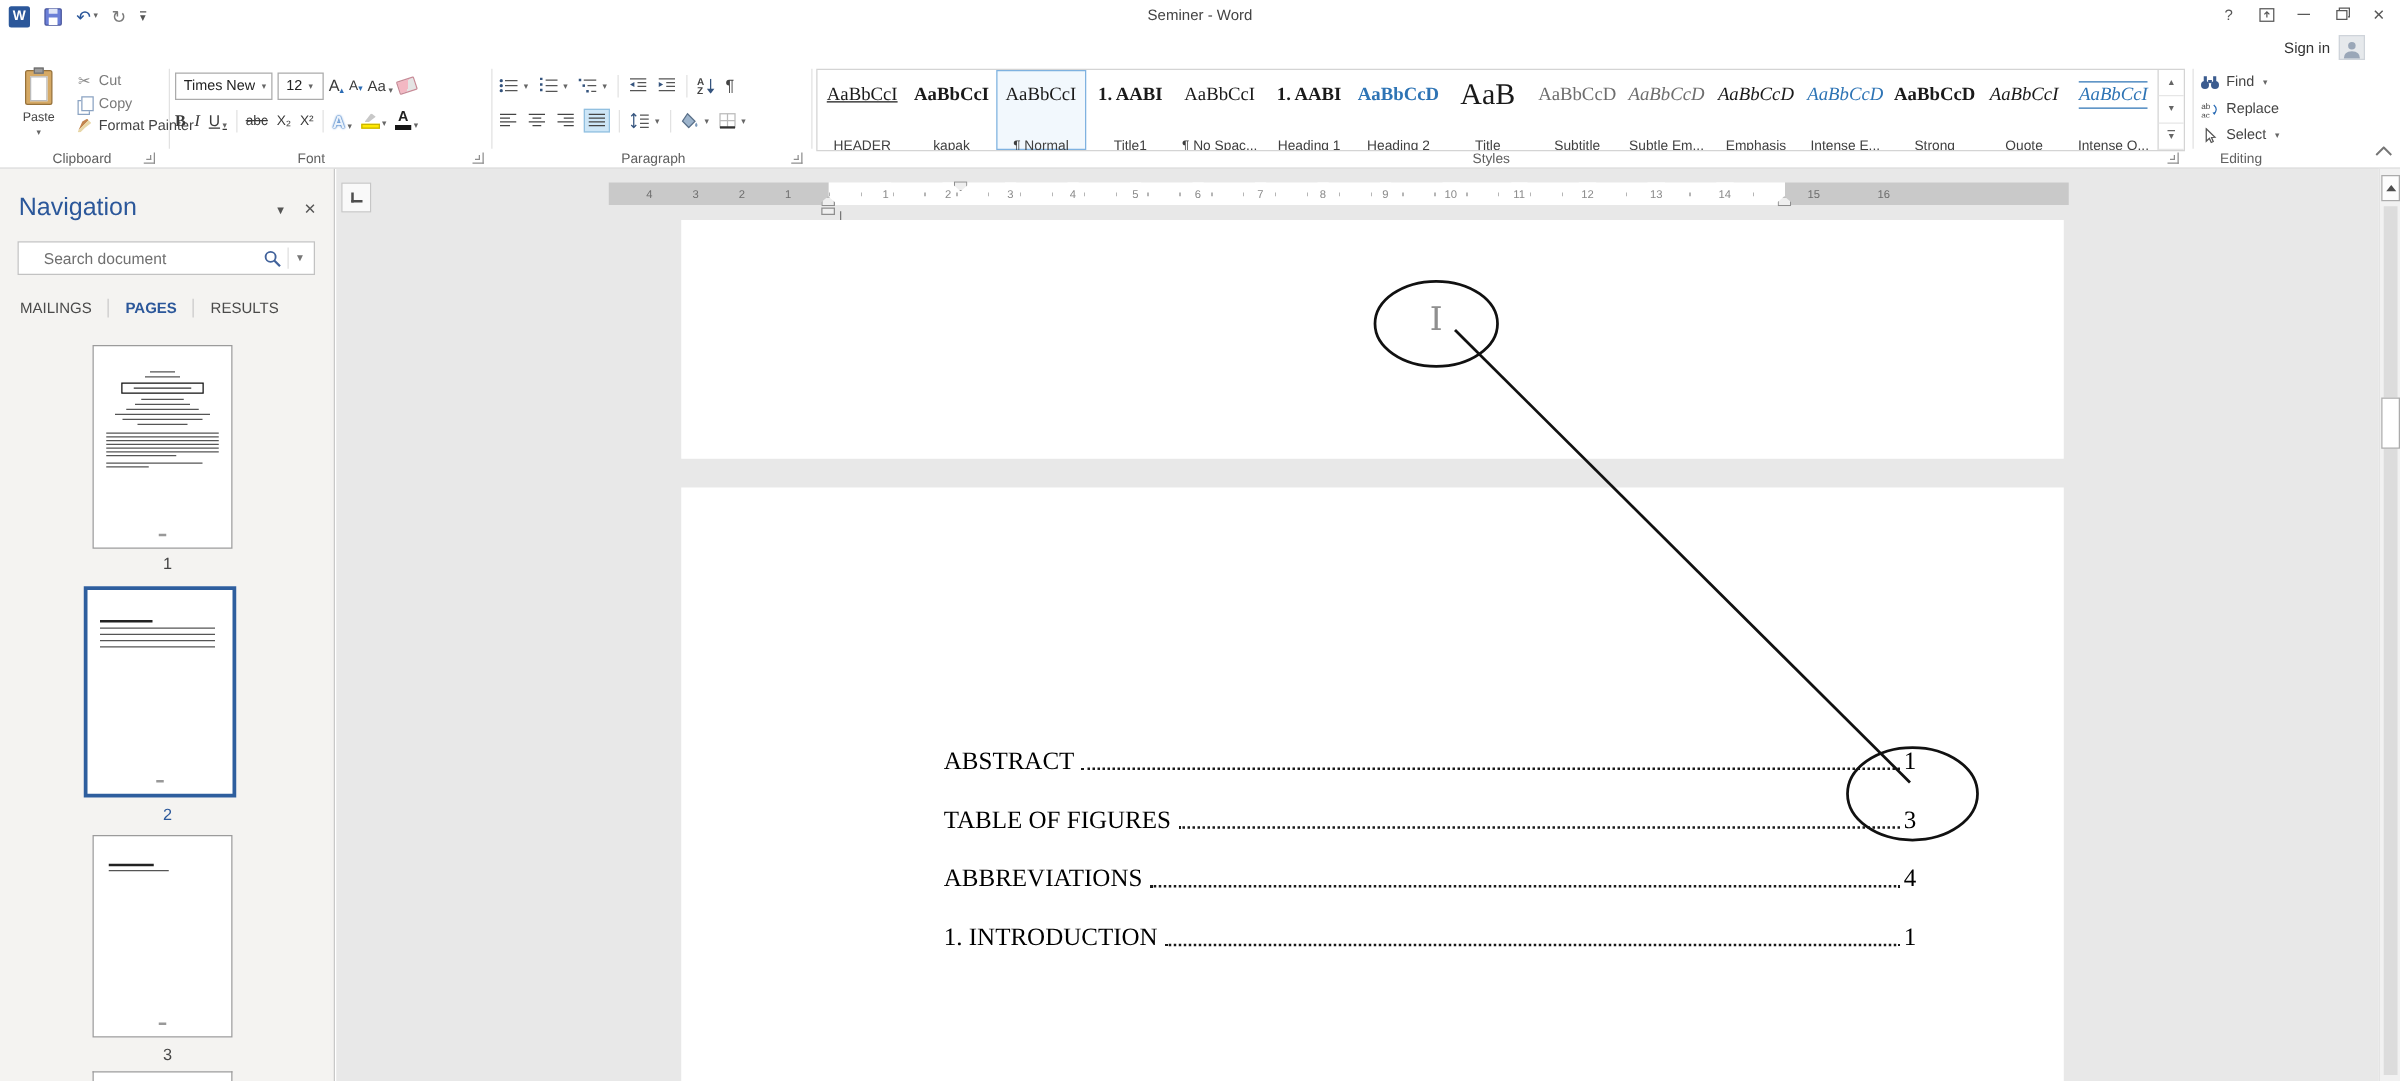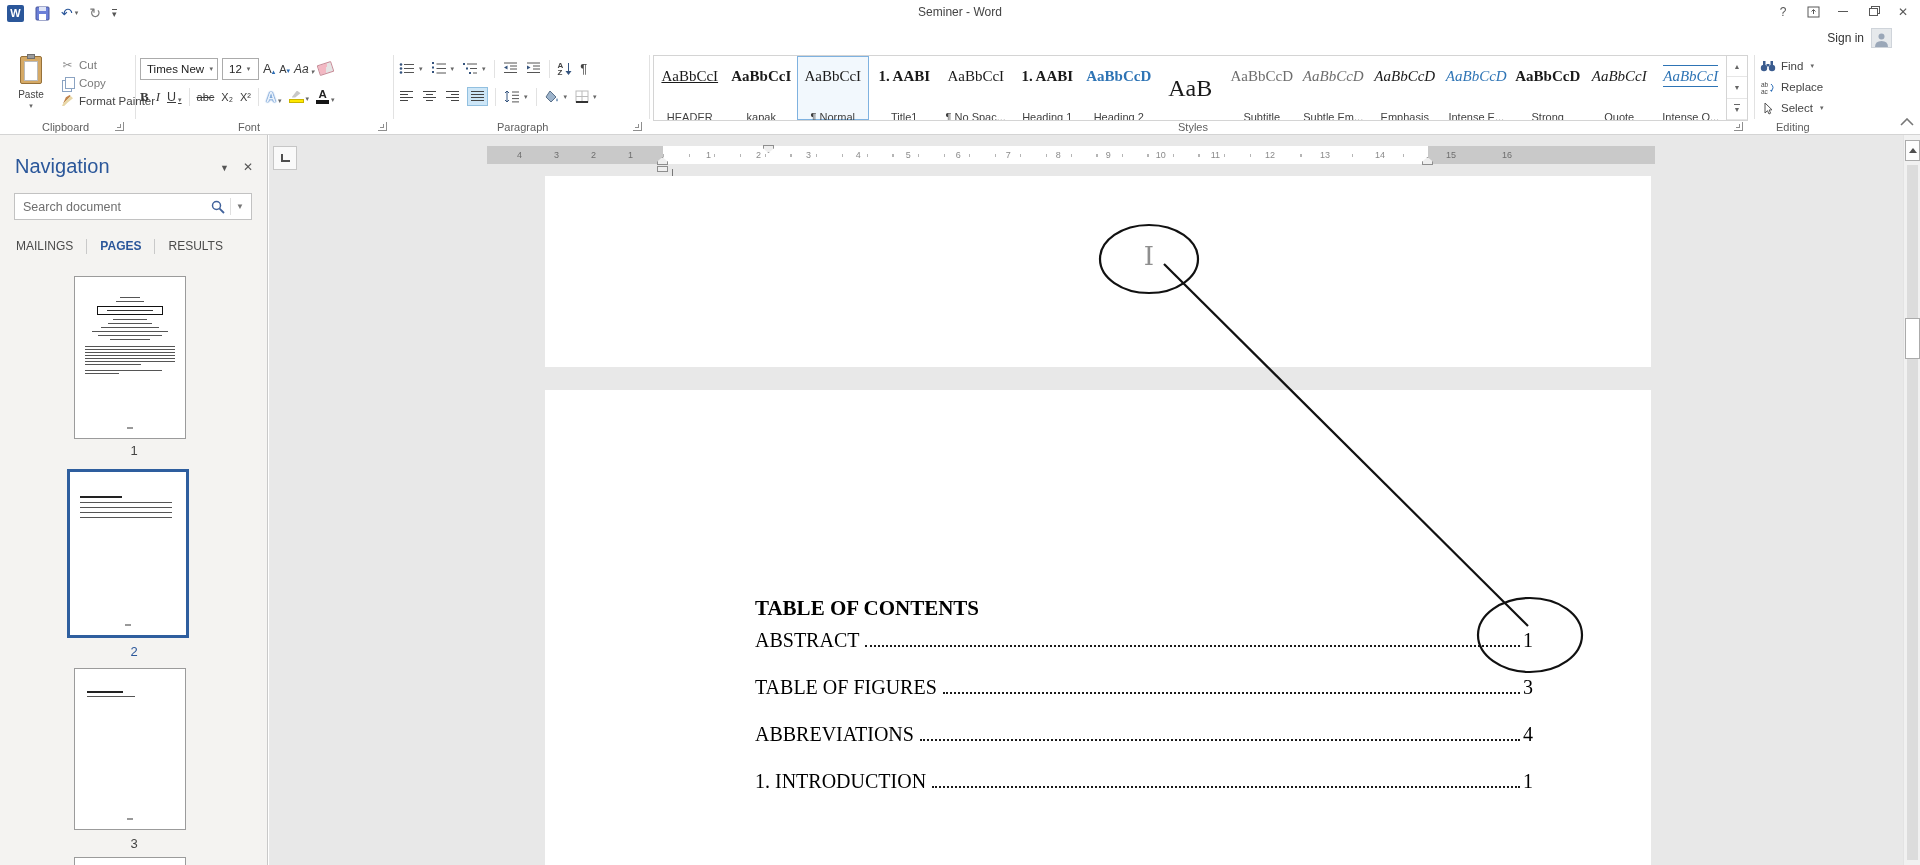--- a/index.html
+++ b/index.html
@@ -52,21 +52,21 @@
 
   .fontrow1 { position:absolute; left:140px; top:5px; height:23px; display:flex; align-items:center; gap:4px; }
   .fontrow2 { position:absolute; left:140px; top:33px; height:23px; display:flex; align-items:center; gap:7px; }
   .combo { border:1px solid #ababab; background:#fff; height:22px; display:flex; align-items:center; padding:0 4px 0 6px; font-size:11.5px; color:#222; }
   .combo .ca { font-size:7px; color:#666; margin-left:5px; }
   .fname { width:78px; }
   .fsize { width:37px; }
   .fbtn { font-size:12px; color:#3a3a3a; display:inline-flex; align-items:flex-end; }
   .grow-a { font-size:13px; } .grow-a sup, .shrink-a sup { font-size:7px; color:#2b6cb5; }
   .shrink-a { font-size:11px; }
-  .case-aa { font-size:12px;font-style:italic; }
+  .case-aa { font-size:12px; }
   .eraser { width:15px; height:11px; background:linear-gradient(115deg,#f3b8c3 55%, #e4e4e4 55%); border:1px solid #c78b97; border-radius:1px; transform:rotate(-18deg); }
   .b { font-weight:bold; font-size:13px; font-family:"Liberation Serif",serif; }
   .i { font-style:italic; font-family:"Liberation Serif",serif; font-size:13px; }
   .u { text-decoration:underline; font-size:12.5px; }
   .strike { text-decoration:line-through; font-size:11px; }
   .subsup { font-size:11px; }
   .effects-a { font-size:14px; font-weight:bold; color:#eaf2fb; text-shadow:0 0 1px #3b79c4, 0 0 2px #3b79c4, 0 0 1px #3b79c4; }
   .hl-ic { display:flex; flex-direction:column; align-items:center; }
   .hl-pen { width:9px; height:7px; background:#c8c8c8; clip-path:polygon(0 100%,60% 0,100% 40%,40% 100%); }
   .hl-bar { width:15px; height:4px; background:#ffe800; border:1px solid #c9b400; margin-top:1px; }
@@ -87,37 +87,37 @@
   .gcards { flex:1; display:flex; overflow:hidden; }
   .card { width:71.5px; flex:0 0 71.5px; padding-top:8px; text-align:center; cursor:default; }
   .card .pv { font-family:"Liberation Serif", serif; font-size:15px; color:#1a1a1a; height:26px; line-height:24px; white-space:nowrap; overflow:hidden; }
   .card .nm { font-size:11px; color:#3f3f3f; margin-top:21px; white-space:nowrap; overflow:hidden; }
   .card-sel { border:1px solid #7fb2e0; background:#f2f8fd; padding-top:7px; }
   .pv-underline { text-decoration:underline; }
   .pv-bold { font-weight:bold; }
   .pv-italic { font-style:italic; }
   .pv-blue { color:#2e74b5 !important; }
   .pv-gray { color:#6e6e6e !important; }
-  .pv-big { font-family:"Liberation Sans",sans-serif; font-size:24px !important;margin-top:12px; }
+  .pv-big { font-family:"Liberation Sans",sans-serif; font-size:24px !important; }
   .pv-iq { border-top:1px solid #2e74b5; border-bottom:1px solid #2e74b5; display:inline-block; line-height:20px !important; height:22px !important; }
   .gscroll { width:21px; border-left:1px solid #d4d4d4; display:flex; flex-direction:column; }
   .gs { flex:1; display:flex; align-items:center; justify-content:center; font-size:7px; color:#666; border-bottom:1px solid #e6e6e6; }
   .gs-more i { border-top:1px solid #666; font-style:normal; font-size:7px; padding-top:1px; }
 
   .editing { position:absolute; left:1760px; top:6px; display:flex; flex-direction:column; gap:5px; }
   .ed { display:flex; align-items:center; gap:5px; font-size:11.5px; color:#444; height:16px; }
   .ribbon-collapse { position:absolute; right:6px; bottom:4px; color:#777; }
 
   
   .nav { position:absolute; left:0; top:135px; width:268px; height:730px; background:#f4f3f1; border-right:1px solid #c8c8c8; }
   .nav-title { position:absolute; left:15px; top:20px; font-size:20px; color:#2b579a; }
   .nav-dd { position:absolute; right:38px; top:28px; font-size:9px; color:#555; }
   .nav-close { position:absolute; right:14px; top:25px; font-size:12px; color:#555; }
   .search { position:absolute; left:14px; top:58px; width:238px; height:27px; background:#fff; border:1px solid #c2c2c2; display:flex; align-items:center; }
-  .search-text { flex:1; padding-left:8px; font-size:12.5px; color:#6f6f6f; }
+  .search-text { flex:1; padding-left:20px; font-size:12.5px; color:#6f6f6f; }
   .search-sep { width:1px; height:17px; background:#e0e0e0; margin:0 5px; }
   .search-dd { font-size:8px; color:#777; padding-right:7px; }
   .nav-tabs { position:absolute; left:16px; top:102px; display:flex; align-items:center; font-size:12px; color:#4a4a4a; }
   .nav-tab { padding:2px 0; }
   .nav-tab-sep { width:1px; height:15px; background:#c9c9c9; margin:0 13px; }
   .nav-tab-active { color:#2b579a; font-weight:bold; }
   .thumb { position:absolute; left:74px; width:112px; background:#fff; border:1px solid #9b9b9b; }
   .thumb-sel { left:67px; width:122px; border:3px solid #2e5e9e; }
   .tlabel { position:absolute; left:0; width:268px; text-align:center; font-size:13px; color:#444; }
   .tlabel-sel { color:#2b579a; }
@@ -640,21 +640,20 @@
         <span class="rnum" style="background:transparent">15</span>
         <span class="rnum" style="background:transparent">16</span>
       </div>
     </div>
     <div class="caret-guide"></div>
 
     <div class="page page1"></div>
 
     <div class="page page2">
       <div class="toc">
-        <div class="toc-heading">TABLE OF CONTENTS</div>
         <div class="toc-row">
           <span>ABSTRACT</span>
           <span class="toc-leader"></span>
           <span>1</span>
         </div>
         <div class="toc-row">
           <span>TABLE OF FIGURES</span>
           <span class="toc-leader"></span>
           <span>3</span>
         </div>

